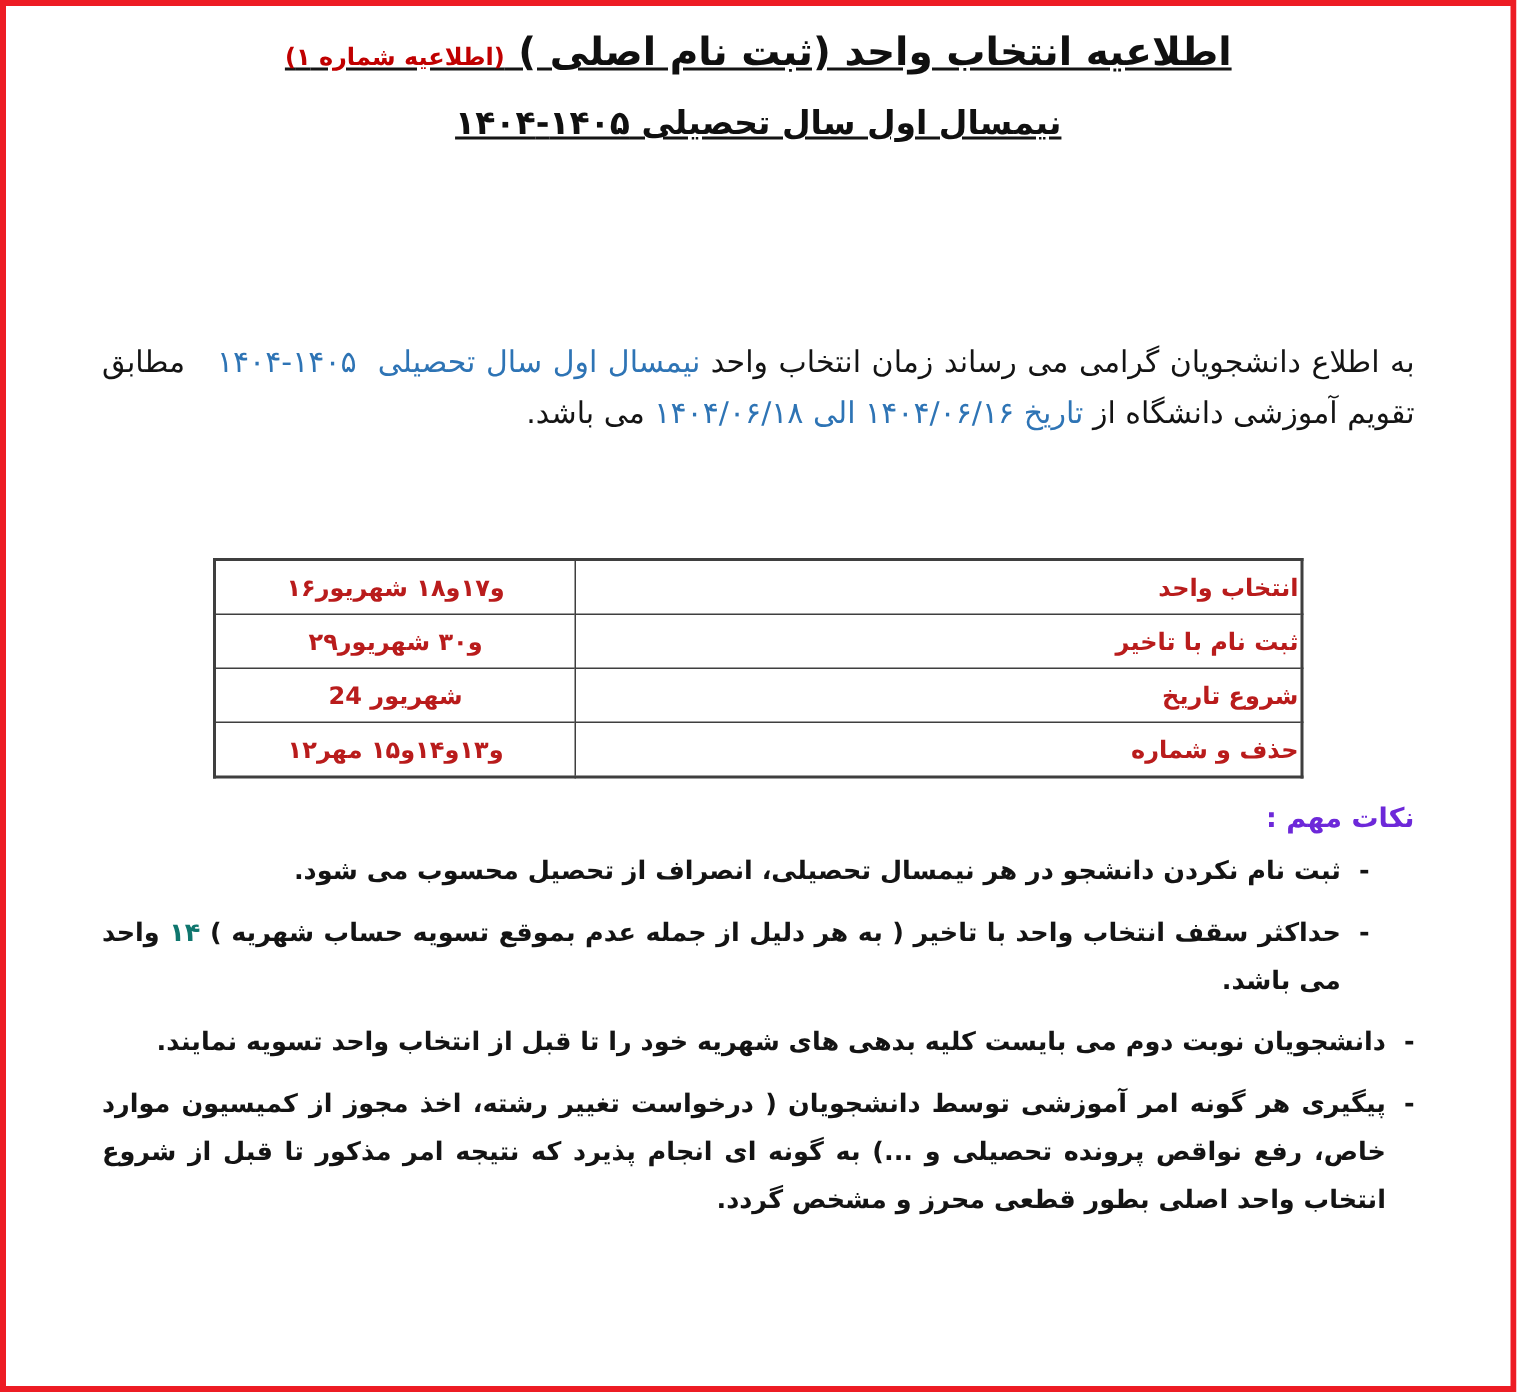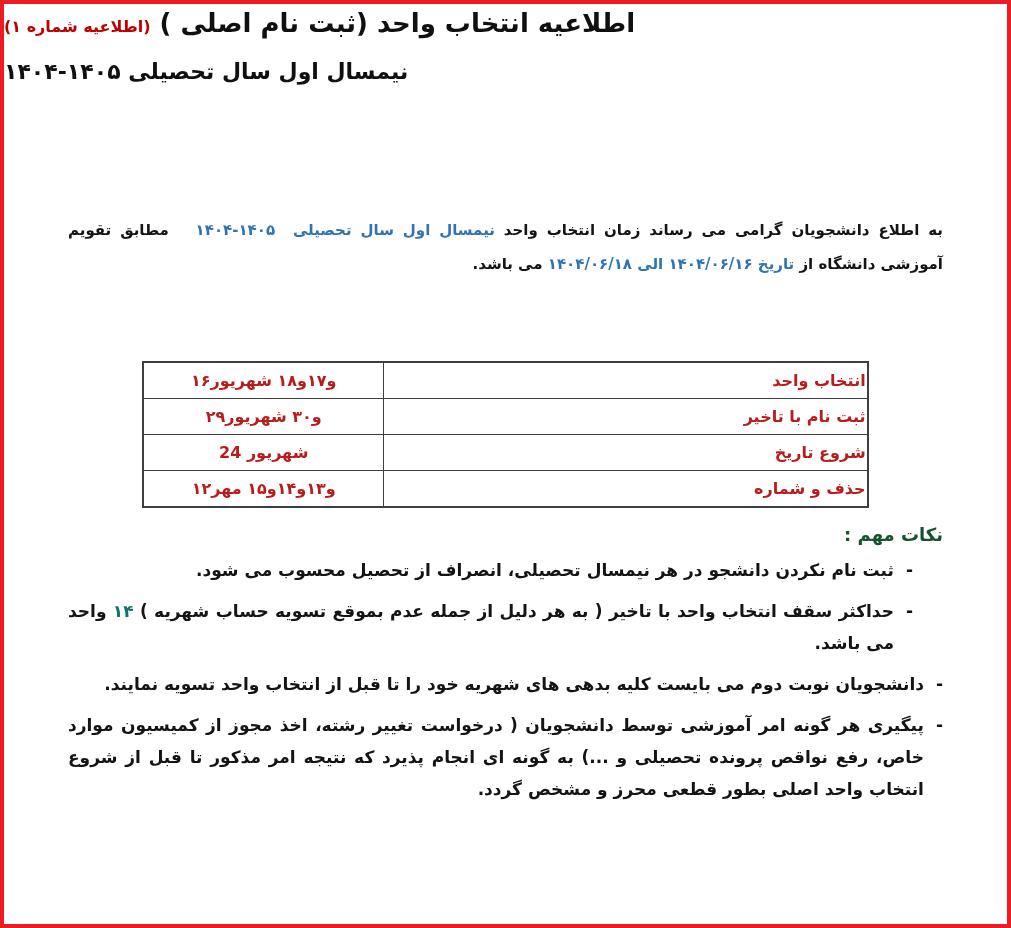--- a/index.html
+++ b/index.html
@@ -1,41 +1,41 @@
 <!DOCTYPE html>
 <html lang="fa"><head>
 <meta charset="utf-8">
 <style>
   html,body{margin:0;padding:0;background:#fff;}
   .page{
     width:1011px;height:928px;box-sizing:border-box;
     border:4px solid #ed1c24;background:#fff;overflow:hidden;
     direction:rtl;font-family:"DejaVu Sans",sans-serif;color:#141414;
   }
-  .header{text-align:left;}
+  .header{text-align:center;margin-top:12px;text-decoration:underline;}
   .title-line{font-size:26px;font-weight:bold;line-height:38px;color:#101010;}
   .title-badge{font-size:16px;font-weight:bold;color:#c00000;}
   .subtitle{font-size:22px;font-weight:bold;line-height:34px;margin-top:9px;color:#101010;}
   .content{padding:0 64px;}
-  .intro{margin-top:56px;font-size:15px;font-weight:bold;line-height:34px;
+  .intro{margin-top:56px;font-size:20px;font-weight:normal;line-height:34px;
          text-align:justify;white-space:pre-wrap;}
   .intro p{margin:0;}
   .blue{color:#2e74b5;}
   .red{color:#0f766e;}
   table.schedule{
     width:83%;margin:12px auto 0;border-collapse:collapse;
     border:2px solid #3f3f3f;table-layout:fixed;
   }
   table.schedule td{
     border:1px solid #3f3f3f;height:33px;vertical-align:middle;
     font-size:16px;font-weight:bold;color:#b91c1c;
   }
   td.cell-label{width:67%;text-align:right;}
   td.cell-dates{width:33%;direction:ltr;text-align:center;}
-  .notes-heading{font-size:18px;font-weight:bold;margin-top:16px;color:#14532d;}
+  .notes-heading{font-size:18px;font-weight:bold;margin-top:16px;color:#6d28d9;}
   .note{display:flex;gap:12px;font-size:17px;font-weight:bold;line-height:32px;margin-top:9px;}
   .note .dash{flex:0 0 auto;}
   .note .txt{flex:1;text-align:justify;}
   .note.indent{padding-right:30px;}
 </style>
 </head>
 <body>
 
 <div class="page">
 

